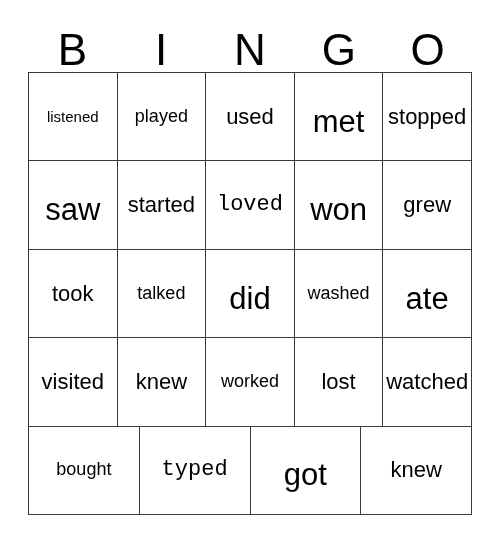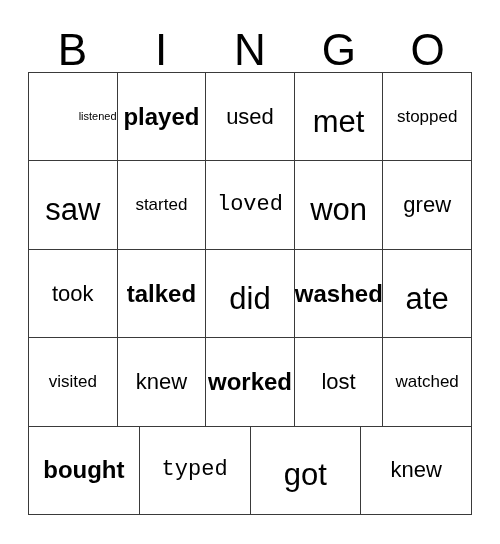--- a/index.html
+++ b/index.html
@@ -84,23 +84,23 @@
     line-height: 1.05;
     white-space: nowrap;
     color: #000000;
     user-select: none;
   }
 
   
   .len-3 { font-size: 31px; margin-top: 6px; }
   .len-4 { font-size: 22px; }
   .len-5 { font-size: 22px; font-family: Liberation Mono, monospace; }
-  .len-6 { font-size: 24px; font-weight: bold; }
-  .len-7 { font-size: 17px; }
-  .len-8 { font-size: 11px; text-align: right; }
+  .len-6 { font-size: 18px; }
+  .len-7 { font-size: 22px; }
+  .len-8 { font-size: 15px; }
 </style>
 </head>
 <body>
 
 <div id="card">
 
   <div id="bingo-header">
     <div class="header-letter">B</div>
     <div class="header-letter">I</div>
     <div class="header-letter">N</div>

